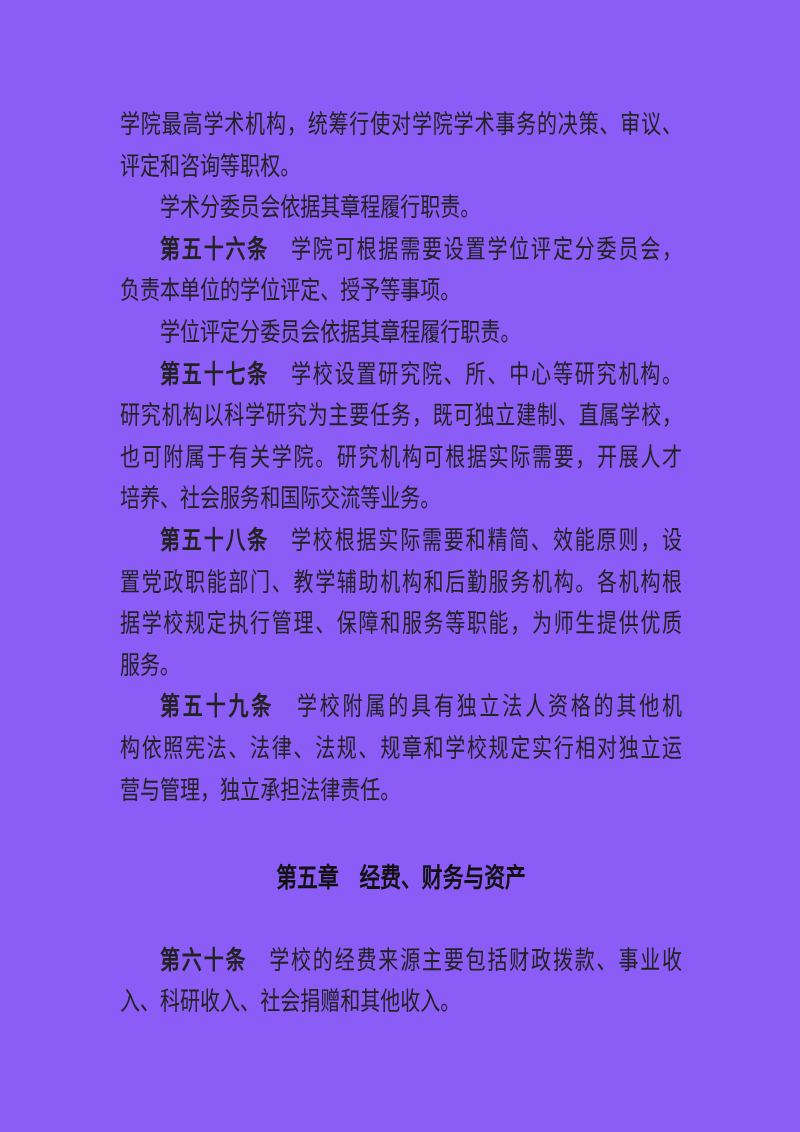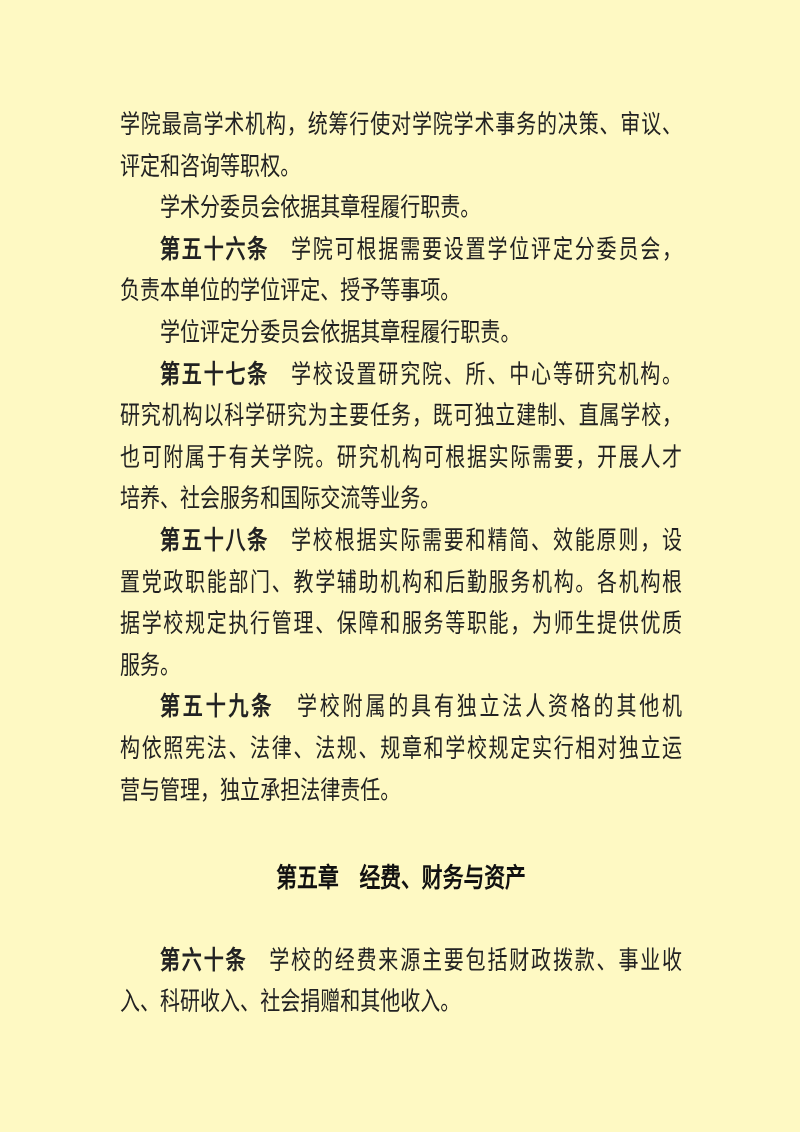--- a/index.html
+++ b/index.html
@@ -5,21 +5,21 @@
 <style>
   html, body { margin: 0; padding: 0; }
   body {
     background: #ffffff;
     font-family: "Liberation Serif", "DejaVu Serif", serif;
   }
   .page {
     position: relative;
     width: 800px;
     height: 1132px;
-    background: #fef9c3;
+    background: #8b5cf6;
     overflow: hidden;
     color: #222222;
   }
   
   .text-column {
     position: absolute;
     left: 120px;
     top: 104px;
     width: 730px;
     transform: scaleX(0.77);

